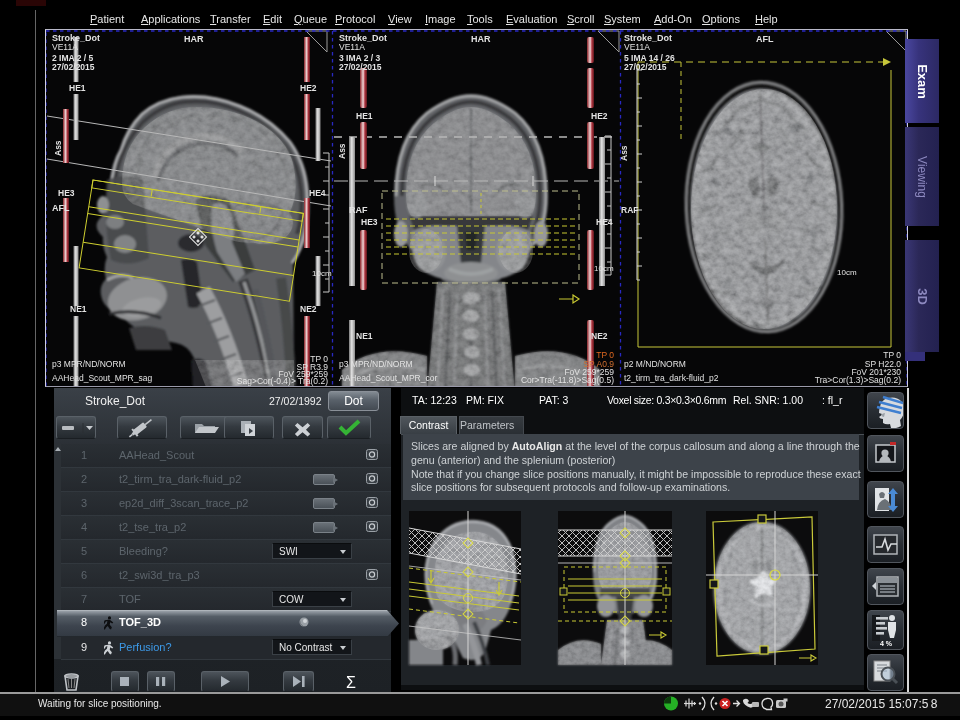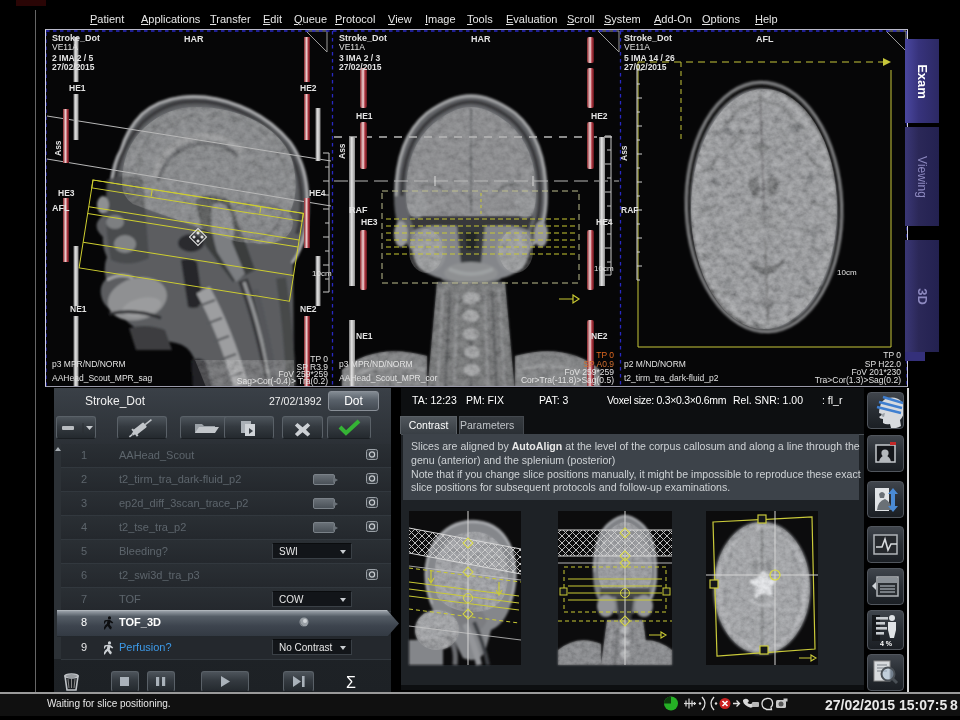--- a/index.html
+++ b/index.html
@@ -956,21 +956,21 @@
           <line x1="9" y1="16" x2="19" y2="16"></line>
         </g>
       <circle cx="20" cy="19" r="6.5" fill="#b0c4d8" fill-opacity="0.55" stroke="#4a5056" stroke-width="2"></circle>
       <line x1="24.5" y1="23.5" x2="29" y2="28" stroke="#4a5056" stroke-width="3"></line>
     </svg>
   </div>
 </div>
 <div class="abs" style="left:907px;top:388px;width:2px;height:306px;background:#d8d8d8;"></div>
 
 <div id="statusbar" class="abs">
-  <span class="abs" style="left:47px;top:4px;">Waiting for slice positioning.</span>
+  <span class="abs" style="left:38px;top:4px;">Waiting for slice positioning.</span>
   <span class="abs" style="left:268px;top:4px;font-weight:bold;margin-top:39px;">Stimu=FL SAR=NM</span>
   <svg class="abs" style="left:662px;top:1px;" width="130" height="17" viewBox="0 0 130 17">
     <circle cx="9" cy="8.5" r="7" fill="#25b025"></circle>
     <path d="M9,8.5 L9,1.5 A7,7 0 0 0 2,8.5 Z" fill="#0c3c0c"></path>
     <g stroke="#d8d8d8" stroke-width="1.2">
       <line x1="22" y1="8.5" x2="34" y2="8.5"></line>
       <line x1="24" y1="5.5" x2="24" y2="11.5"></line>
         <line x1="27" y1="3.5" x2="27" y2="13.5"></line>
       <line x1="30" y1="5.5" x2="30" y2="11.5"></line>
         <line x1="32.5" y1="7" x2="32.5" y2="10"></line>
@@ -982,14 +982,14 @@
     <circle cx="63" cy="8.5" r="5.5" fill="#cc2222"></circle>
     <path d="M60.5,6 l5,5 m0,-5 l-5,5" stroke="#fff" stroke-width="1.6"></path>
     <path d="M71,8.5 h6 m-2.5,-3 l3,3 l-3,3" stroke="#e0e0e0" stroke-width="1.3" fill="none"></path>
     <path d="M81,5 q4,-3 6,1 l-1.5,2 q3,2 5,0 l2,1.5 q-2,5 -7,2 q-5,-3 -4.5,-6.5 z" fill="#d8d8d8"></path>
     <rect x="90" y="7" width="7" height="5" rx="1" fill="#b8b8b8"></rect>
     <path d="M104,14 q-4,-1 -4,-5 q0,-5 5,-5.5 q5,-0.5 5.5,4 q0.5,3 -1.5,4.5 l0.5,2.5 h-5 z" fill="none" stroke="#e0e0e0" stroke-width="1.3"></path>
     <rect x="114" y="5" width="10" height="8" rx="1.5" fill="#c8c8c8"></rect>
     <circle cx="119" cy="9" r="2.5" fill="#555"></circle>
     <rect x="121.5" y="3.5" width="4" height="3" fill="#c8c8c8"></rect>
   </svg>
-  <span class="abs" style="left:825px;top:3px;font-weight:bold;font-size:14px;">27/02/2015 15:07:5 8</span>
+  <span class="abs" style="left:825px;top:3px;font-weight:normal;font-size:12px;">27/02/2015 15:07:5 8</span>
 </div>
 
 </body></html>

